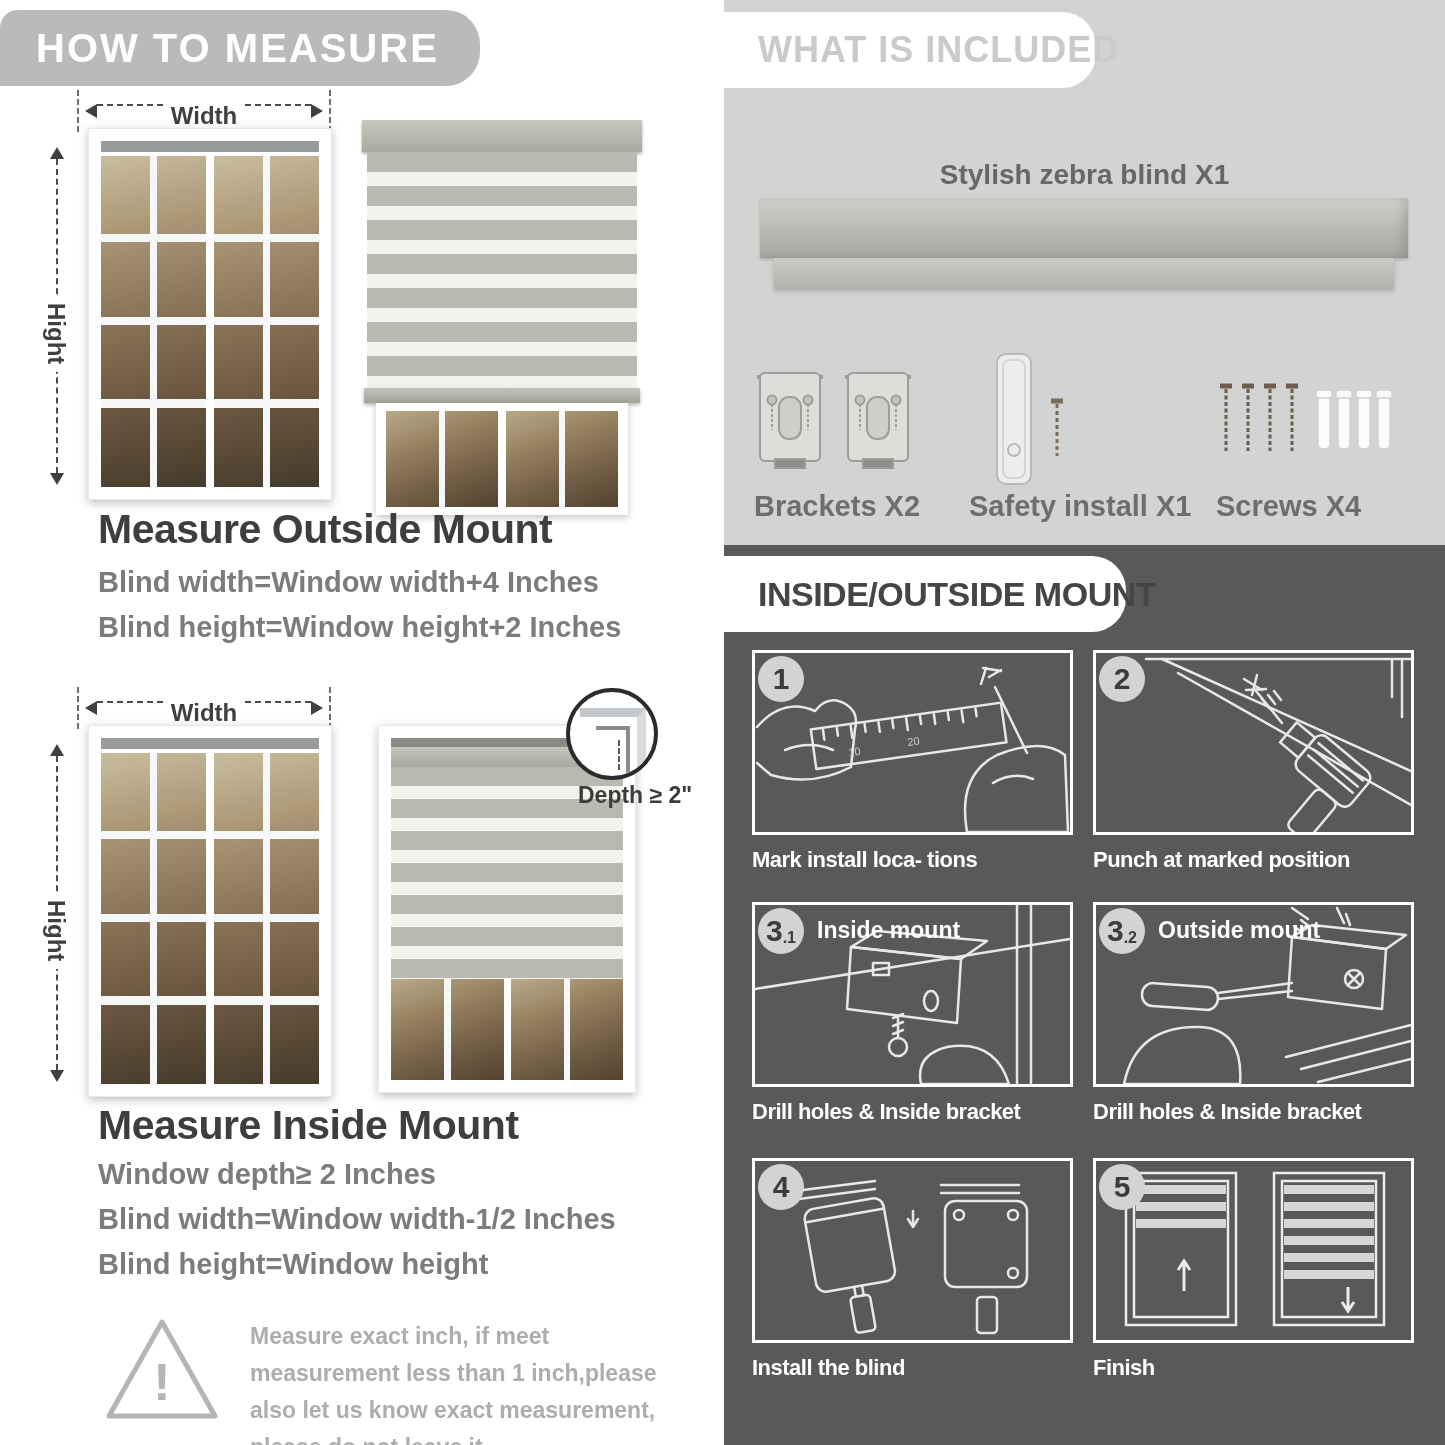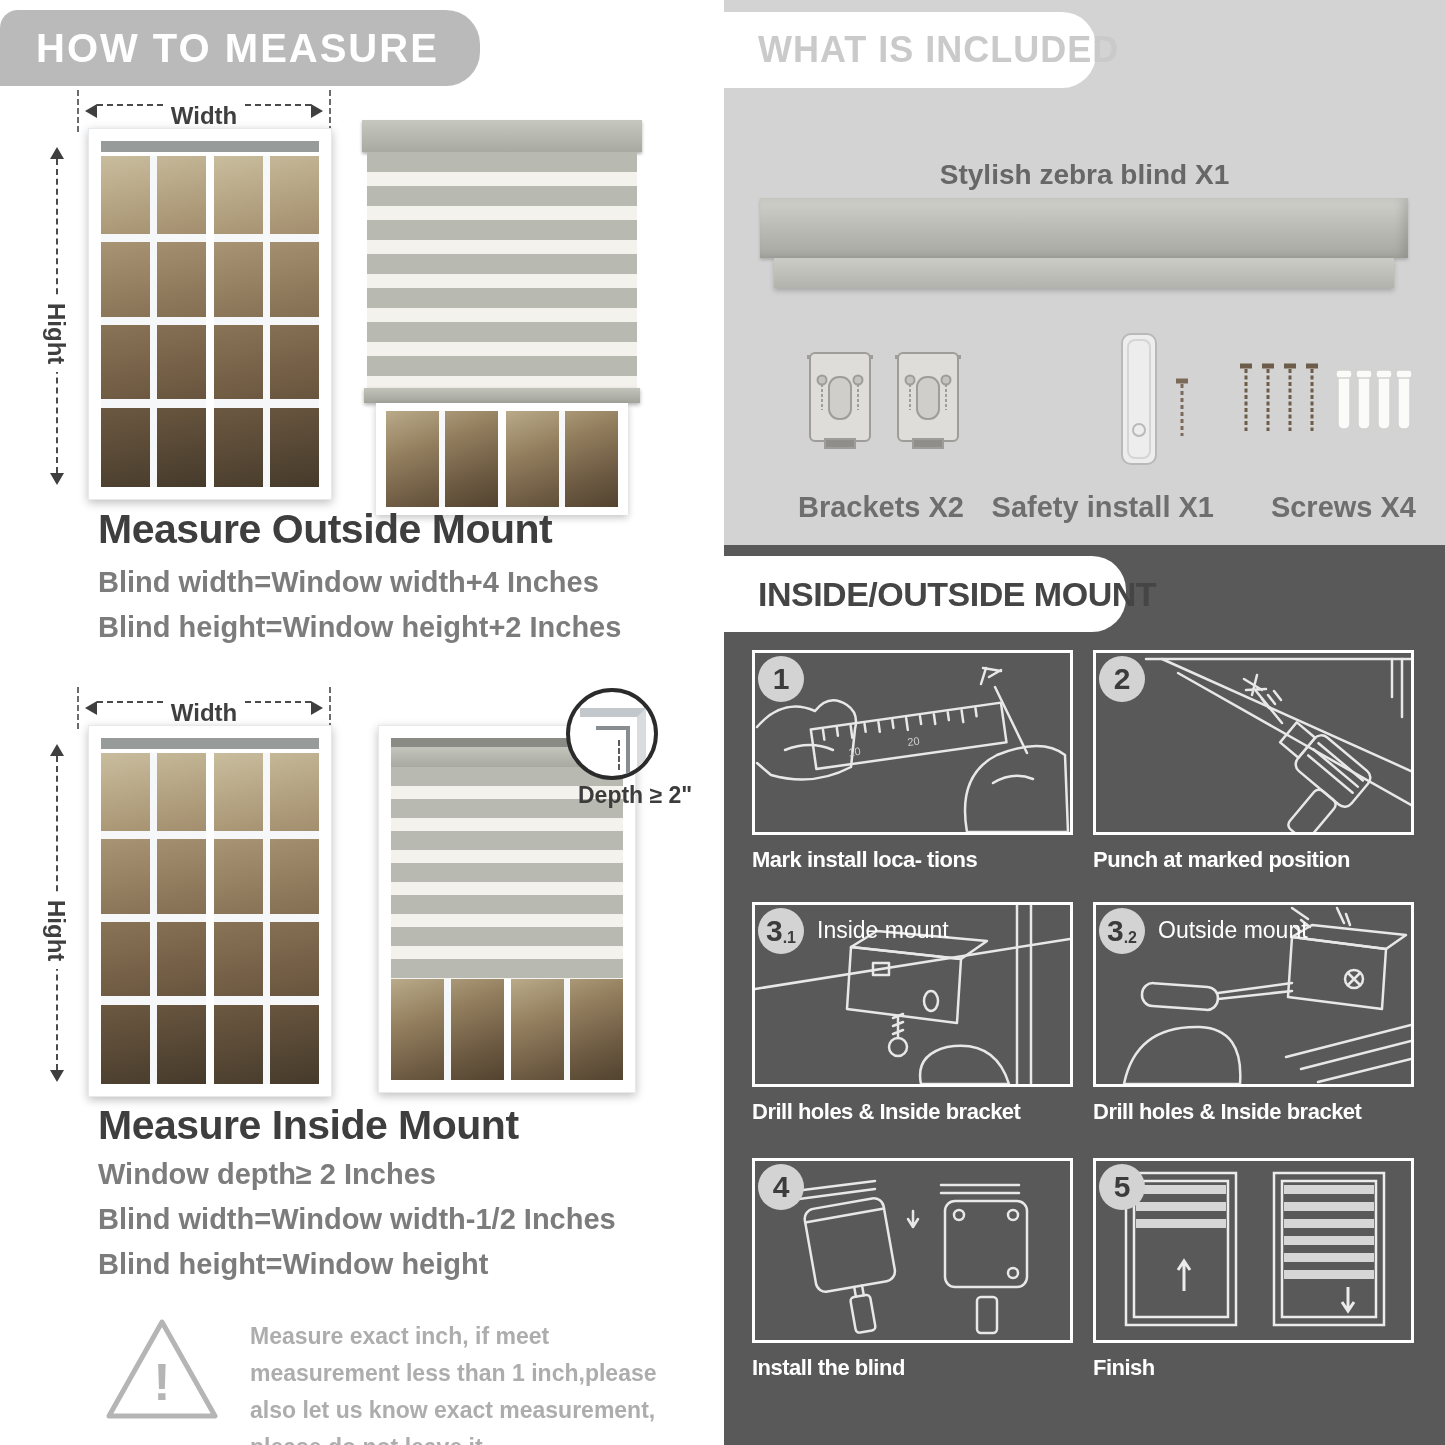--- a/index.html
+++ b/index.html
@@ -72,36 +72,36 @@
   .banner-included{position:absolute;left:0;top:12px;width:372px;height:76px;background:#fff;
     border-radius:0 34px 34px 0;display:flex;align-items:center;padding-left:34px;box-sizing:border-box;}
   .banner-included span{color:#c9cac9;font-weight:bold;font-size:36px;letter-spacing:1px;white-space:nowrap;}
   .product-title{position:absolute;left:0;right:0;top:138px;text-align:center;font-weight:bold;
     color:#676767;font-size:28px;margin-top:21px;}
   .headrail-top{position:absolute;left:36px;top:198px;width:648px;height:60px;
     background:linear-gradient(180deg,#d0d1cb 0%,#bcbdb6 45%,#a6a7a0 100%);
     box-shadow:inset -6px 0 8px rgba(0,0,0,.12),0 2px 3px rgba(0,0,0,.18);}
   .headrail-bottom{position:absolute;left:50px;top:258px;width:620px;height:30px;
     background:linear-gradient(180deg,#cbccc6,#b2b3ac);box-shadow:0 3px 5px rgba(0,0,0,.2);}
-  .inc-item{position:absolute;top:332px;display:flex;flex-direction:column;align-items:flex-end;gap:21px;}
+  .inc-item{position:absolute;top:352px;display:flex;flex-direction:column;align-items:flex-start;}
   .inc-art{height:136px;display:flex;align-items:center;justify-content:center;}
   .inc-label{margin-top:2px;font-weight:bold;color:#6e6e6e;font-size:29px;white-space:nowrap;}
 
   .dark-sec{position:absolute;left:0;top:545px;width:721px;height:900px;background:#595959;}
   .banner-mount{position:absolute;left:0;top:11px;width:402px;height:76px;background:#fff;
     border-radius:0 34px 34px 0;display:flex;align-items:center;padding-left:34px;box-sizing:border-box;}
   .banner-mount span{color:#454545;font-weight:bold;font-size:34px;letter-spacing:-0.5px;white-space:nowrap;}
 
   .step{position:absolute;width:321px;}
   .panel{position:relative;width:321px;height:185px;border:3px solid #fff;box-sizing:border-box;overflow:hidden;}
   .panel svg{position:absolute;inset:0;width:100%;height:100%;}
   .badge{position:absolute;top:3px;left:3px;width:46px;height:46px;border-radius:50%;background:#d3d3d3;
     display:flex;align-items:center;justify-content:center;font-weight:bold;color:#3c3c3c;font-size:30px;}
   .badge .sub{font-size:16px;align-self:flex-end;margin-bottom:7px;}
-  .plabel{position:absolute;top:12px;left:62px;color:#fff;font-weight:normal;font-size:23px;}
+  .plabel{position:absolute;top:12px;left:62px;color:#fff;font-weight:bold;font-size:23px;}
   .caption{margin-top:12px;font-weight:bold;color:#fff;font-size:22px;letter-spacing:-0.5px;white-space:nowrap;}
 </style>
 </head>
 <body>
 
 <div class="page">
 
   <div class="banner-left">
     <span>HOW TO MEASURE</span>
   </div>

